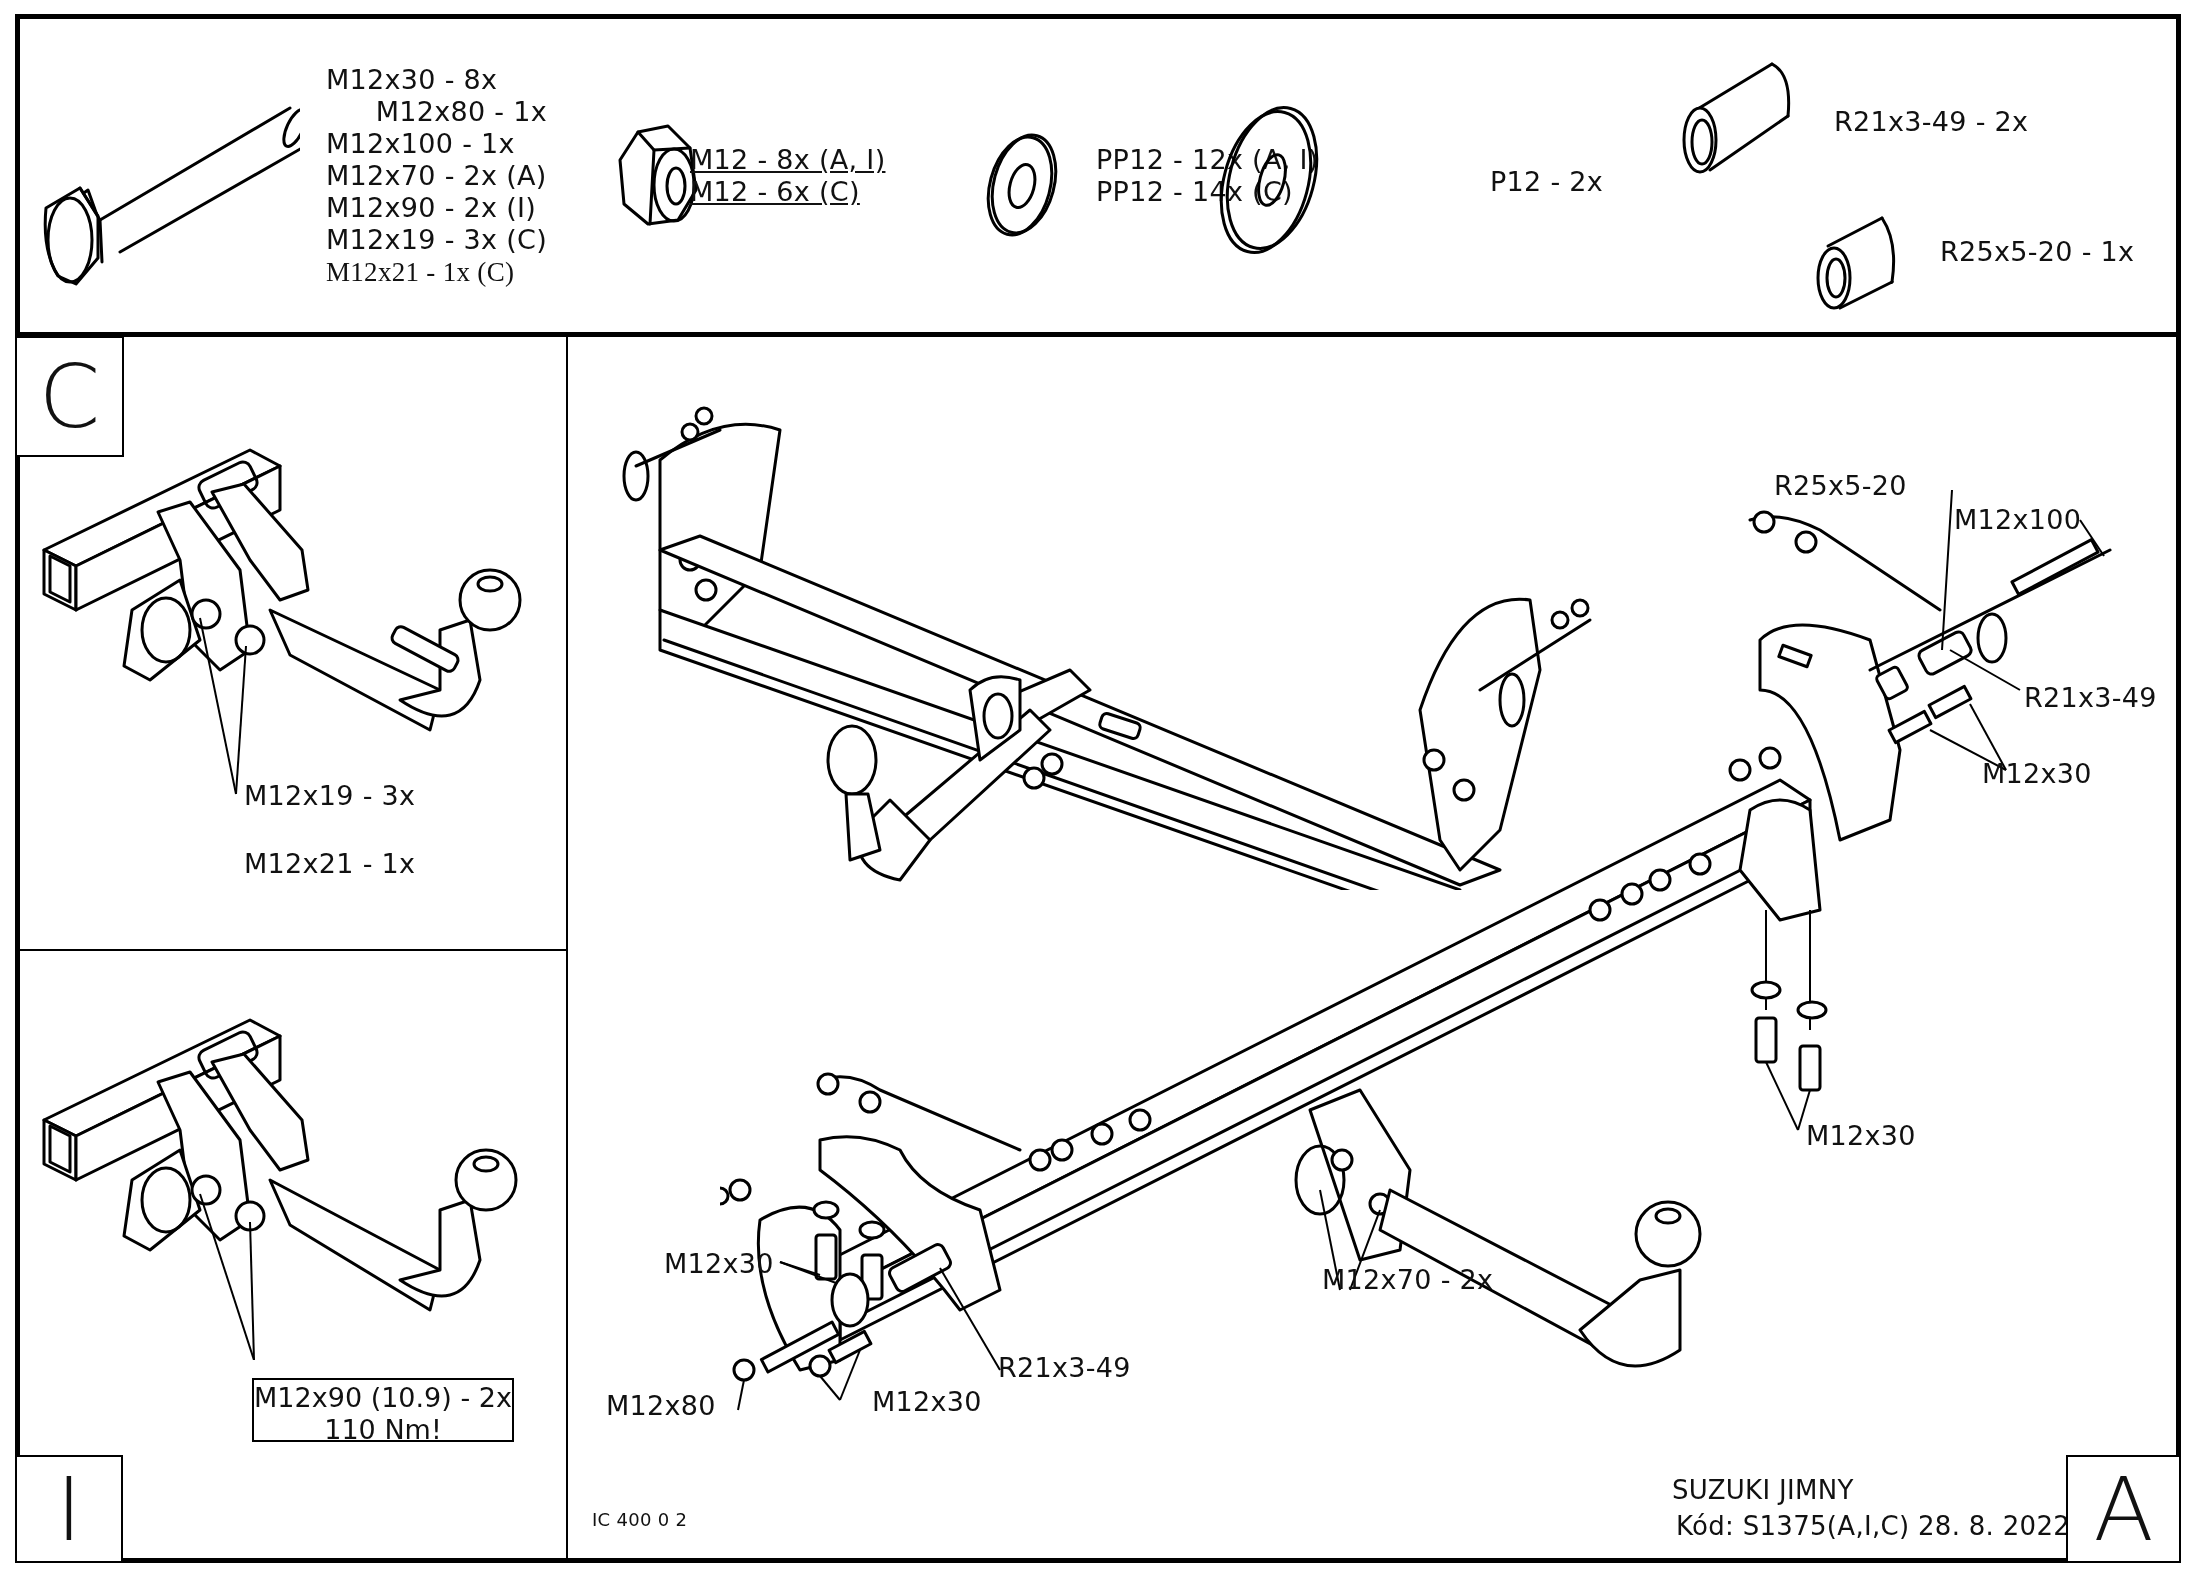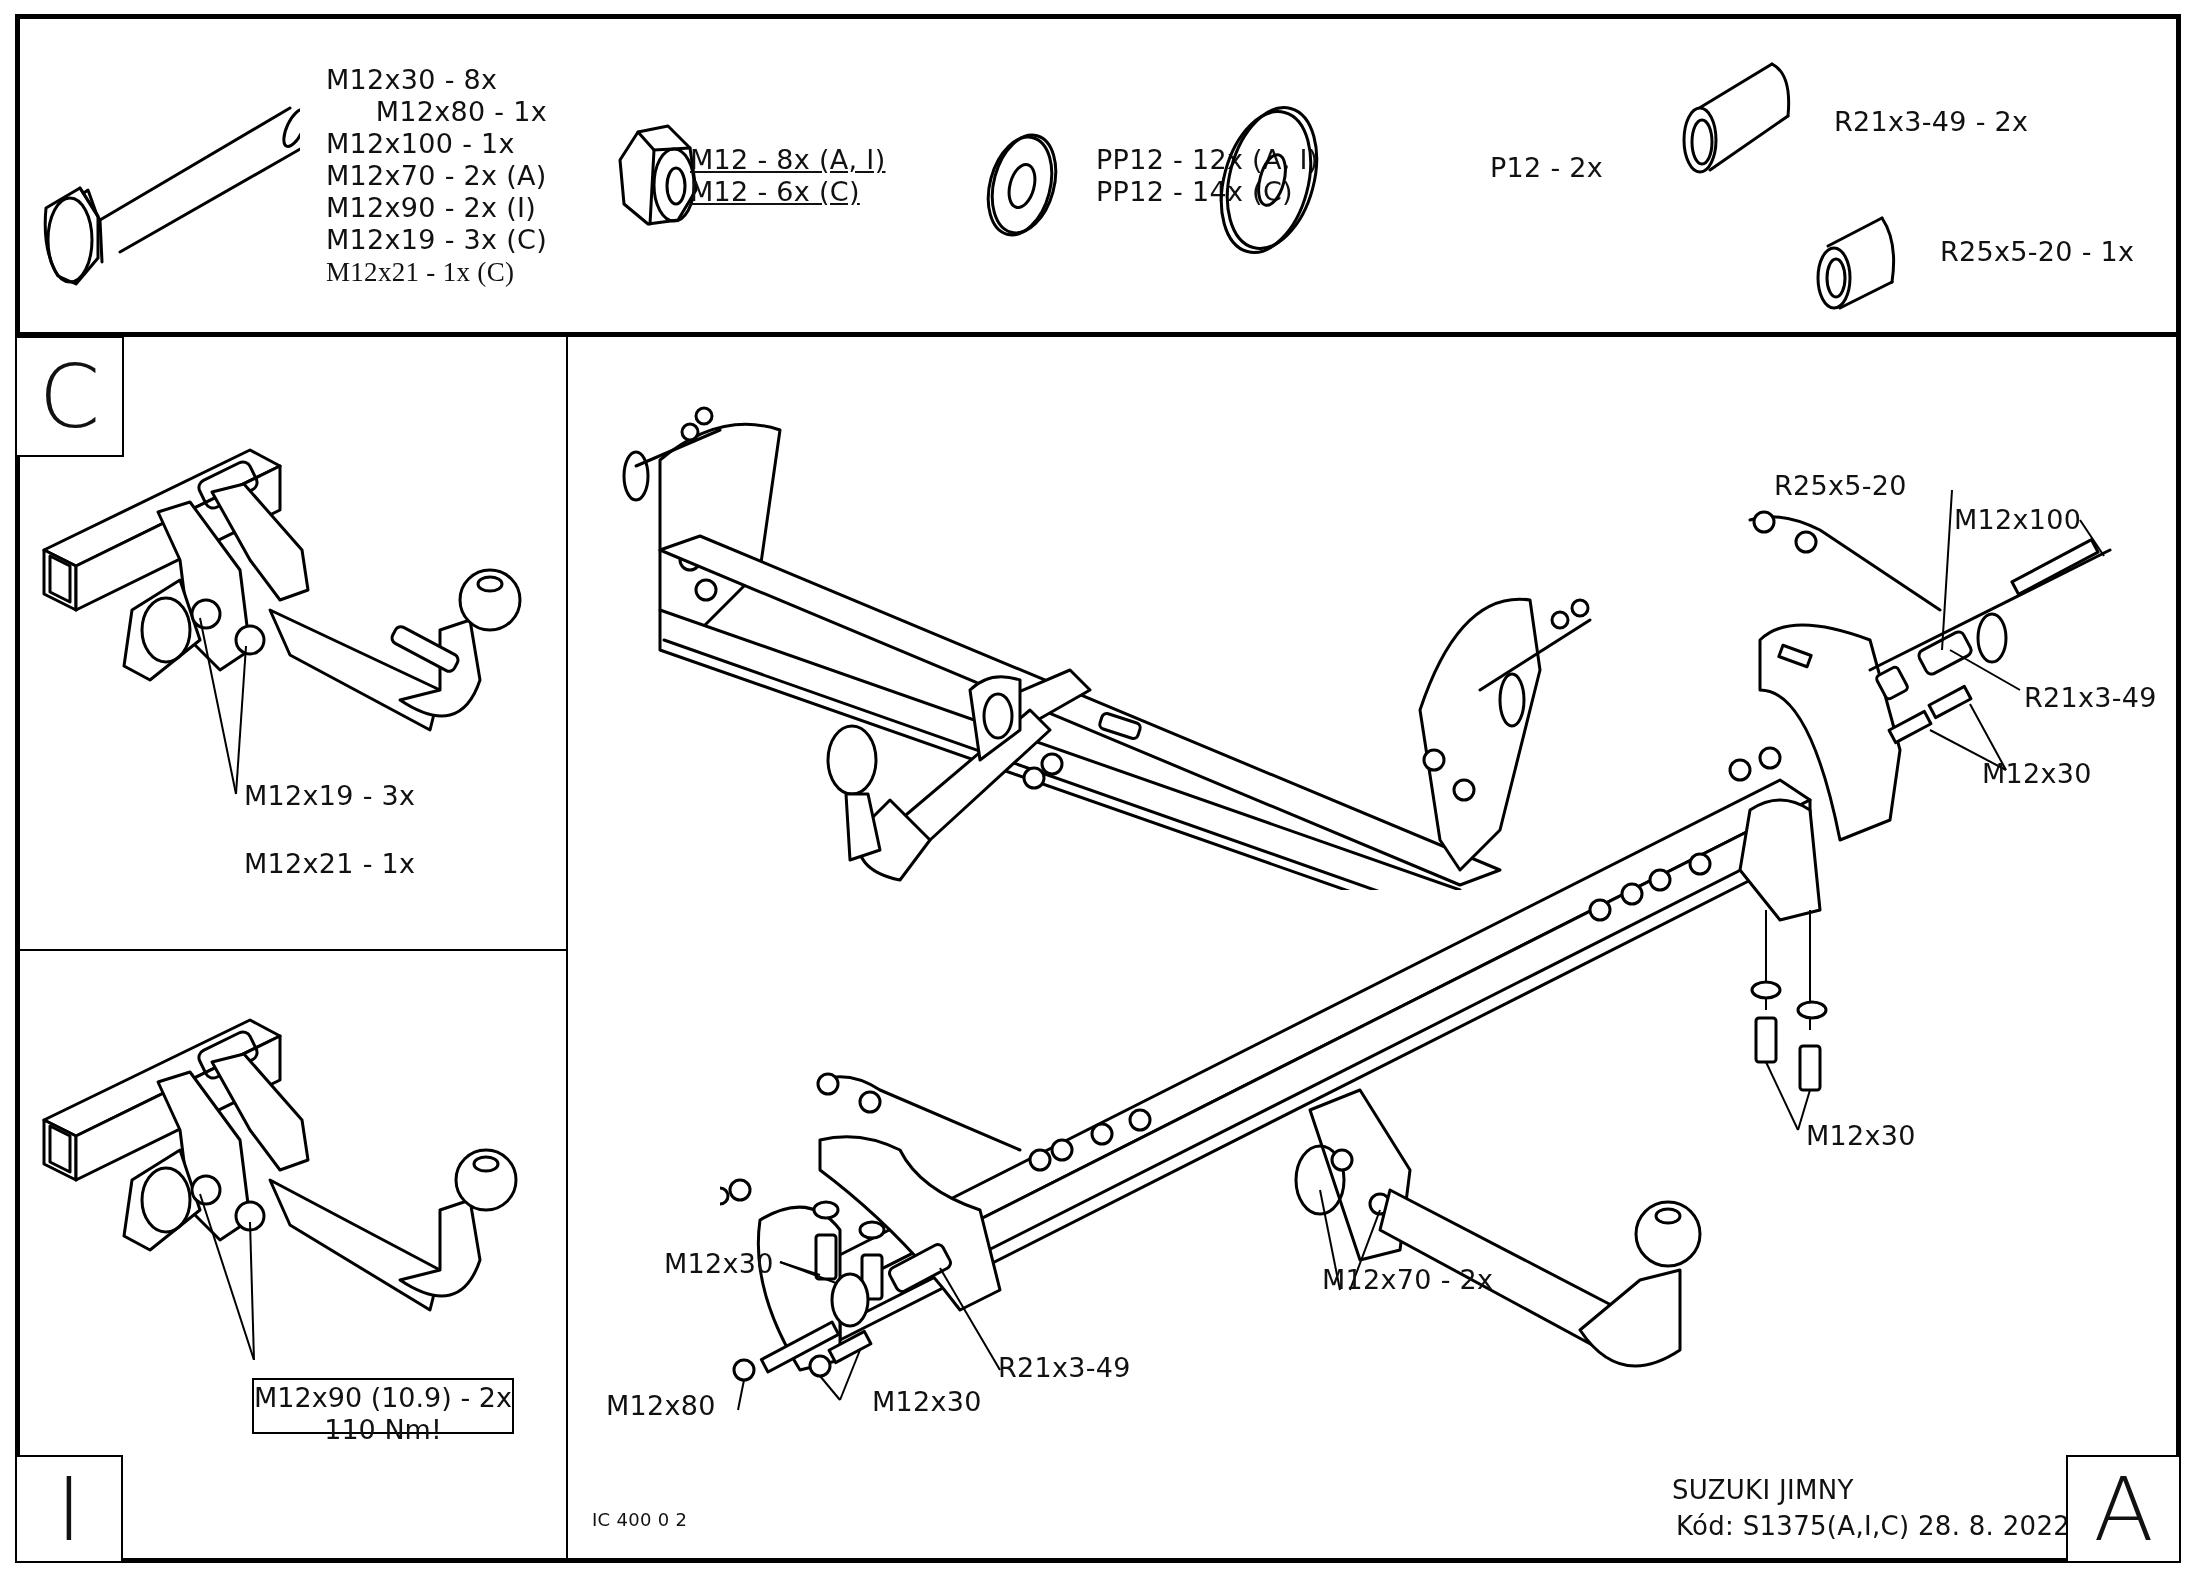--- a/index.html
+++ b/index.html
@@ -73,21 +73,21 @@
     <div class="txt" style="position:relative;">PP12 - 14x (C)</div>
   </div>
 
   <div class="abs" style="left:1216px;top:100px;width:110px;height:160px;">
     <svg width="110" height="160" viewBox="0 0 110 160">
       <ellipse class="s" cx="50" cy="82" rx="42" ry="72" transform="rotate(15 50 82)"></ellipse>
       <ellipse class="s" cx="56" cy="78" rx="42" ry="72" transform="rotate(15 56 78)"></ellipse>
       <ellipse class="s" cx="56" cy="80" rx="12" ry="26" transform="rotate(15 56 80)"></ellipse>
     </svg>
   </div>
-  <div class="abs" style="left:1490px;top:152px;">
+  <div class="abs" style="left:1490px;top:166px;">
     <div class="txt" style="position:relative;">P12 - 2x</div>
   </div>
 
   <div class="abs" style="left:1672px;top:58px;width:130px;height:120px;">
     <svg width="130" height="120" viewBox="0 0 130 120">
       <path class="s" d="M24 52 L100 6"></path>
       <path class="s" d="M38 112 L116 58"></path>
       <path class="s" d="M100 6 Q120 16 116 58"></path>
       <ellipse class="w" cx="28" cy="82" rx="16" ry="32"></ellipse>
       <ellipse class="s" cx="30" cy="84" rx="10" ry="22"></ellipse>
@@ -163,21 +163,21 @@
       <circle class="w" cx="166" cy="190" r="14"></circle>
       <circle class="w" cx="210" cy="216" r="14"></circle>
       <path class="w" d="M230 180 L400 270 L390 310 L250 225 Z"></path>
       <path class="w" d="M360 280 Q420 320 440 260 L430 200 L400 210 L400 270 Z"></path>
       <circle class="w" cx="446" cy="180" r="30"></circle>
       <ellipse class="s" cx="446" cy="164" rx="12" ry="7"></ellipse>
       <path class="t" d="M160 194 L214 360"></path>
       <path class="t" d="M210 222 L214 360"></path>
     </svg>
   </div>
-  <div class="callout-box" style="left:252px;top:1378px;width:262px;height:56px;">
+  <div class="callout-box" style="left:252px;top:1378px;width:262px;height:64px;">
     <div>M12x90 (10.9) - 2x</div>
     <div>110 Nm!</div>
   </div>
   <div class="letterbox" style="left:15px;top:1455px;width:108px;height:108px;">I</div>
 </section>
 
 <section>
 
   <div class="abs" style="left:600px;top:370px;width:1020px;height:520px;">
     <svg width="1020" height="520" viewBox="0 0 1020 520">

